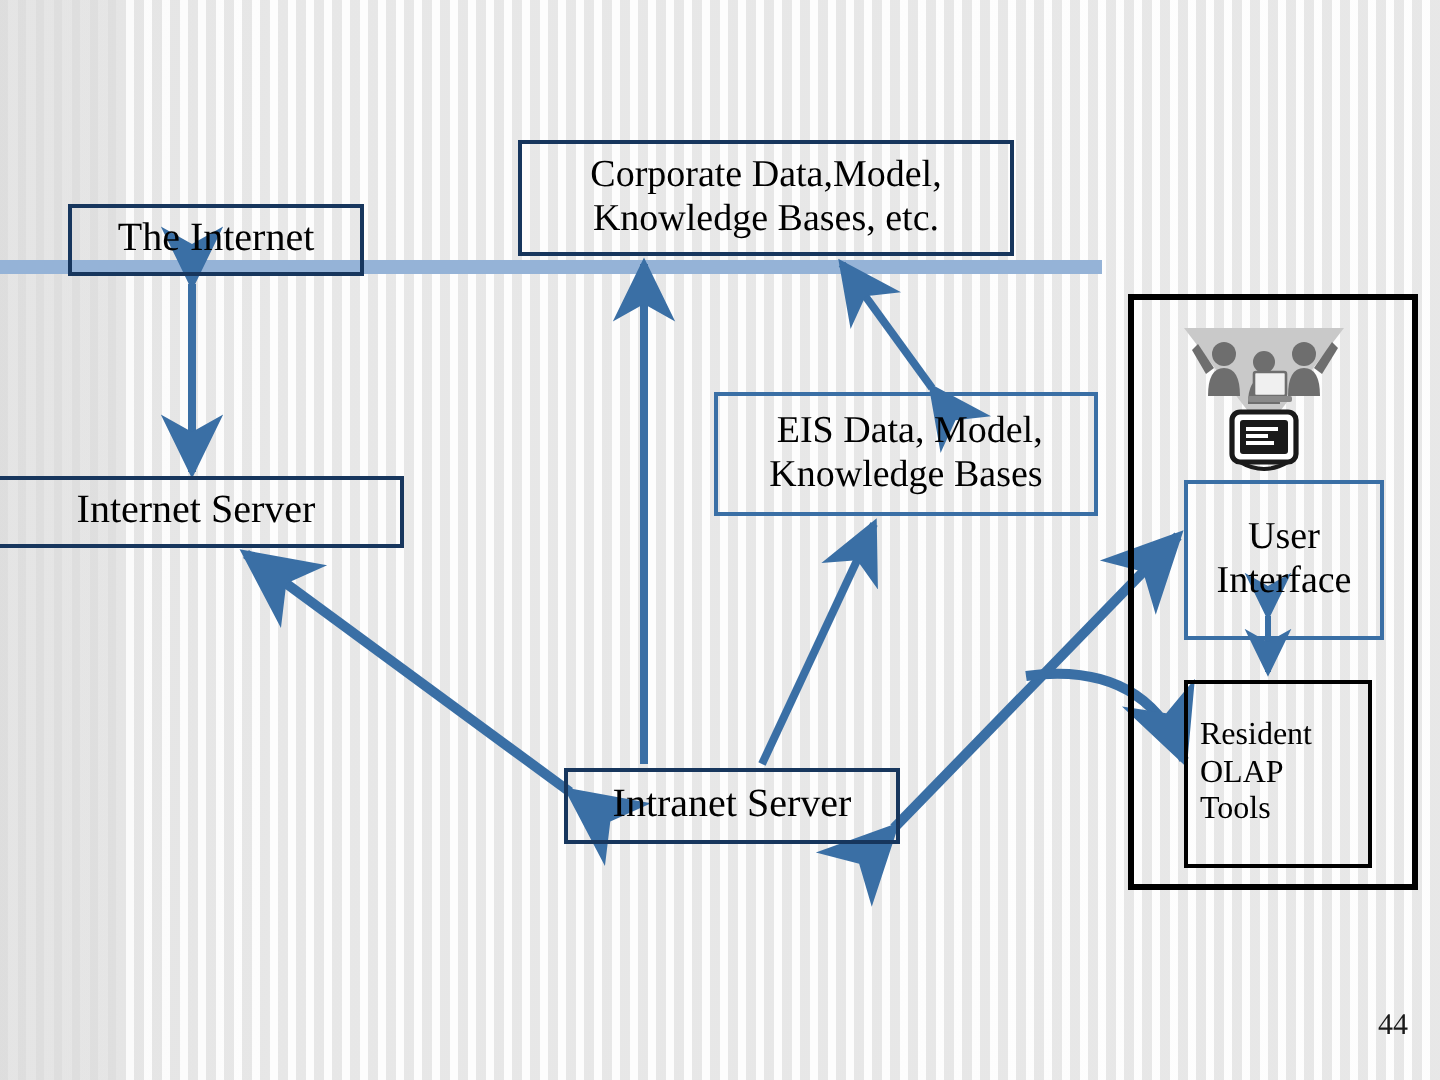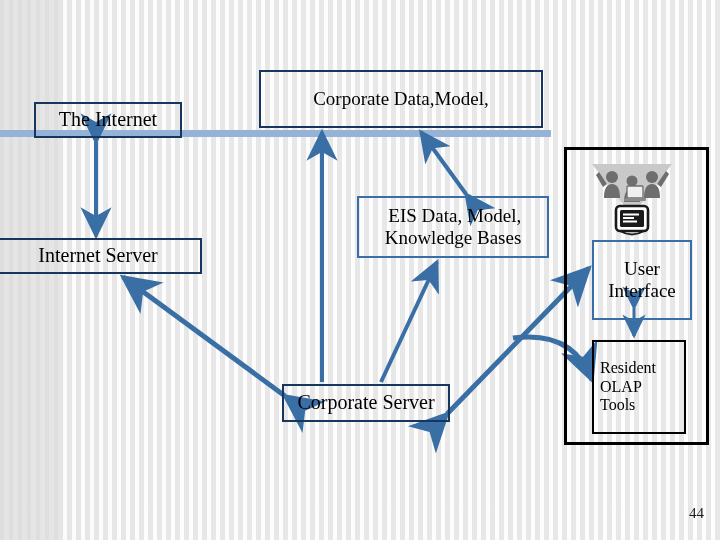--- a/index.html
+++ b/index.html
@@ -33,21 +33,21 @@
     color:#000;
     line-height:1.18;
     box-sizing:border-box;
   }
   .node.navy{border:2px solid #17365d;}
   .node.blue{border:2px solid #3a6fa5;}
   .node.black{border:2px solid #000;}
   .node .txt{display:block;padding:0 4px;}
 
   #n-internet{left:34px;top:102px;width:148px;height:36px;font-size:20px;}
-  #n-corporate{left:259px;top:70px;width:284px;height:58px;font-size:19px;}
+  #n-corporate{left:259px;top:70px;width:248px;height:58px;font-size:19px;}
   #n-inetserver{left:-6px;top:238px;width:208px;height:36px;font-size:20px;}
   #n-eis{left:357px;top:196px;width:192px;height:62px;font-size:19px;text-align:right;}
   #n-intraserver{left:282px;top:384px;width:168px;height:38px;font-size:20px;}
   #n-ui{left:592px;top:240px;width:100px;height:80px;font-size:19px;}
   #n-olap{left:592px;top:340px;width:94px;height:94px;font-size:16px;
           justify-content:flex-start;text-align:left;}
   #n-olap .txt{padding-left:6px;}
 
   #outer-box{
     position:absolute;left:564px;top:147px;width:145px;height:298px;
@@ -133,36 +133,37 @@
     </g>
   </svg>
 
   <div class="node navy" id="n-internet">
     <span class="txt">The Internet</span>
   </div>
 
   <div class="node navy" id="n-corporate">
     <span class="txt">
       <span>Corporate Data,Model,</span><br>
+      <span>Knowledge Bases, etc.</span>
     </span>
   </div>
 
   <div class="node navy" id="n-inetserver">
     <span class="txt">Internet Server</span>
   </div>
 
   <div class="node blue" id="n-eis">
     <span class="txt">
       <span>EIS Data, Model,</span><br>
       <span>Knowledge Bases</span>
     </span>
   </div>
 
   <div class="node navy" id="n-intraserver">
-    <span class="txt">Corporate Server</span>
+    <span class="txt">Intranet Server</span>
   </div>
 
   <div class="node blue" id="n-ui">
     <span class="txt">
       <span>User</span><br>
       <span>Interface</span>
     </span>
   </div>
 
   <div class="node black" id="n-olap">

